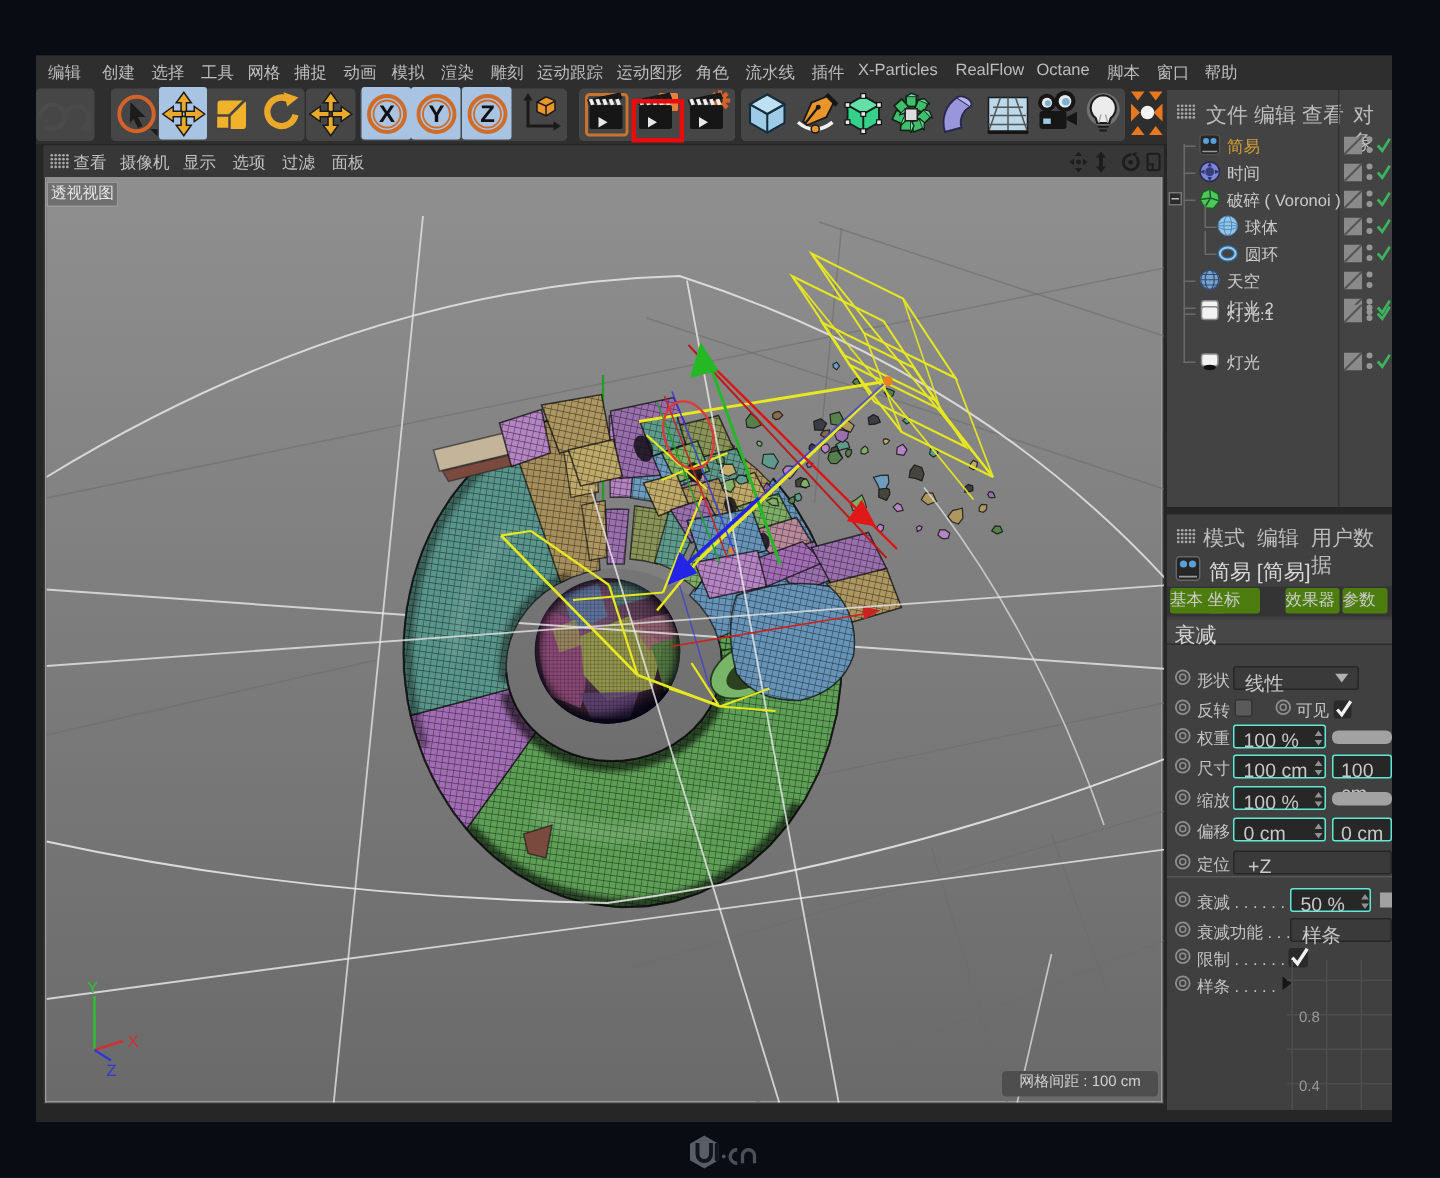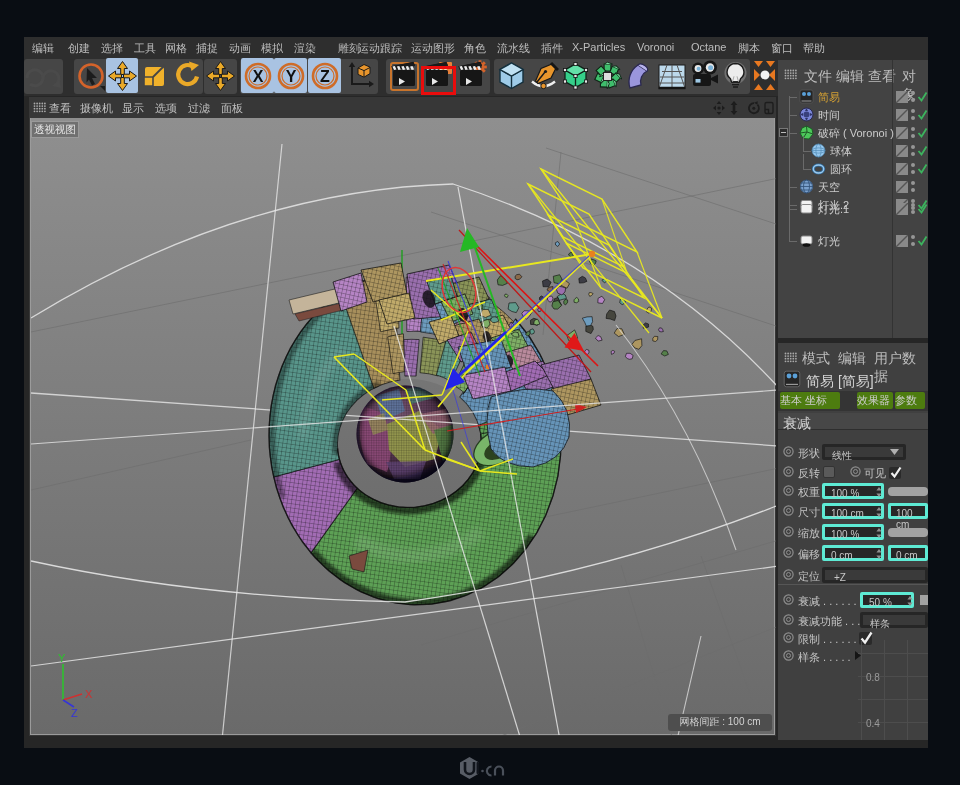--- a/index.html
+++ b/index.html
@@ -19,46 +19,46 @@
   background:linear-gradient(#8f8f8f,#6a6a6a);border:1px solid #9b9b9b;border-top:none;}
 #vplabel{position:absolute;left:31px;top:121px;background:#707070;border:1px solid #9a9a9a;
   font-size:10.5px;color:#e4e4e4;padding:0px 2px 1px 2px;line-height:14px;}
 #gridlabel{position:absolute;left:668px;top:714px;width:104px;height:17px;background:#4e4e4e;
   border-radius:3px;font-size:10px;color:#d2d2d2;text-align:center;line-height:16px;}
 #om{position:absolute;left:778px;top:60px;width:150px;height:278px;background:#434343;overflow:hidden;}
 #am{position:absolute;left:778px;top:343px;width:150px;height:397px;background:#404040;overflow:hidden;padding-left:48px;}
 .pmi{position:absolute;font-size:14px;color:#bdbdbd;}
 .omrow{position:absolute;left:0;width:150px;height:18px;}
 .omtext{position:absolute;top:2px;font-size:11px;color:#cccccc;white-space:nowrap;}
-.numbox{position:absolute;background:#272727;border:3px solid #5eead4;border-radius:2px;
-  height:16px;font-size:10px;color:#c8c8c8;}
+.numbox{position:absolute;background:#272727;border:1px solid #5eead4;border-radius:2px;
+  height:16px;font-size:13px;color:#c8c8c8;}
 .amlabel{position:absolute;font-size:11px;color:#c3c3c3;white-space:nowrap;}
 .tab{position:absolute;top:0;height:17px;background:#4d7c0f;border-radius:2px;
   font-size:11px;color:#cccccc;text-align:left;line-height:16px;}
 </style></head><body>
 
 <div id="win"></div>
 <div id="menubar">
 <span class="mi" style="left:8px">编辑</span>
 <span class="mi" style="left:44px">创建</span>
 <span class="mi" style="left:77px">选择</span>
 <span class="mi" style="left:110px">工具</span>
 <span class="mi" style="left:141px">网格</span>
 <span class="mi" style="left:172px">捕捉</span>
 <span class="mi" style="left:205px">动画</span>
 <span class="mi" style="left:237px">模拟</span>
 <span class="mi" style="left:270px">渲染</span>
-<span class="mi" style="left:314px">雕刻</span>
+<span class="mi" style="left:303px">雕刻</span>
 <span class="mi" style="left:334px">运动跟踪</span>
 <span class="mi" style="left:387px">运动图形</span>
 <span class="mi" style="left:440px">角色</span>
 <span class="mi" style="left:473px">流水线</span>
 <span class="mi" style="left:517px">插件</span>
 <span class="mi" style="left:548px">X-Particles</span>
-<span class="mi" style="left:613px">Voronoi</span>
+<span class="mi" style="left:613px">RealFlow</span>
 <span class="mi" style="left:667px">Octane</span>
 <span class="mi" style="left:714px">脚本</span>
 <span class="mi" style="left:747px">窗口</span>
 <span class="mi" style="left:779px">帮助</span>
 </div>
 <div id="toolbar">
 <div class="tgroup" style="left:0px;width:39px"></div>
 <div class="tgroup" style="left:50px;width:129px"></div>
 <div class="tgroup" style="left:180px;width:33px"></div>
 <div class="tgroup" style="left:216px;width:138px"></div>

